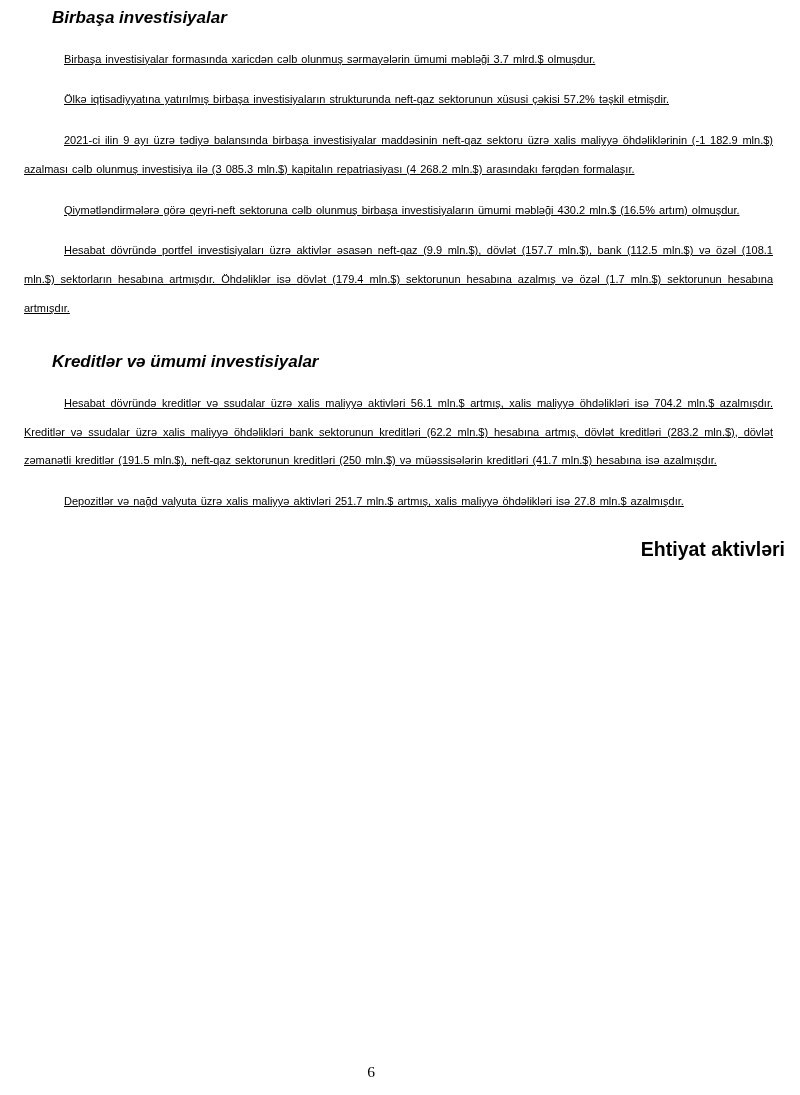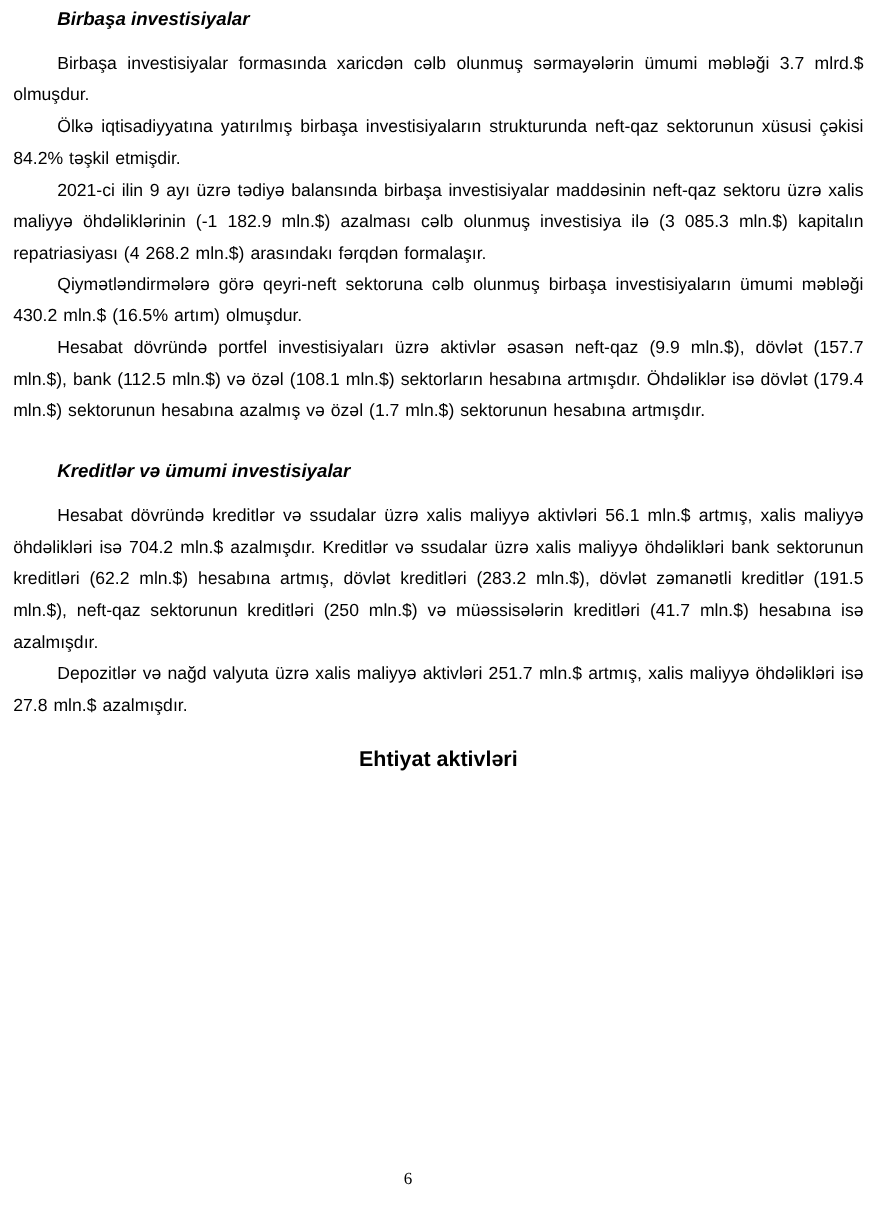--- a/index.html
+++ b/index.html
@@ -12,45 +12,46 @@
     width: 800px;
     height: 1095px;
     box-sizing: border-box;
     background: #ffffff;
     color: #000000;
     padding: 4px 15px 0 12px;
     font-family: "Liberation Sans", "DejaVu Sans", sans-serif;
     overflow: hidden;
   }
   .body-text {
-    margin: 0;
-    font-size: 16px;
+    margin: 12px;
+    font-size: 11px;
     line-height: 28.7px;
     text-align: justify;
     text-indent: 40px;
     word-spacing: 1px;
+    text-decoration: underline;
   }
   .section-heading {
     margin: 26px 0 12px 0;
     font-size: 17px;
     line-height: 28.7px;
     font-weight: bold;
     font-style: italic;
     text-indent: 40px;
   }
   .section-heading.first {
     margin-top: 0;
   }
   .centered-heading {
     margin: 18px 0 14px 0;
     font-size: 19.5px;
     line-height: 30px;
     font-weight: bold;
     font-style: normal;
-    text-align: center;
+    text-align: right;
     text-indent: 0;
   }
   .page-number {
     position: absolute;
     top: 1062px;
     left: 0;
     width: 742px;
     text-align: center;
     font-family: "Liberation Serif", "DejaVu Serif", serif;
     font-size: 15.5px;
@@ -59,21 +60,21 @@
 </style>
 </head>
 <body>
 
 <div class="page">
 
   <h2 class="section-heading first">Birbaşa investisiyalar</h2>
 
   <p class="body-text">Birbaşa investisiyalar formasında xaricdən cəlb olunmuş sərmayələrin ümumi məbləği 3.7 mlrd.$ olmuşdur.</p>
 
-  <p class="body-text">Ölkə iqtisadiyyatına yatırılmış birbaşa investisiyaların strukturunda neft-qaz sektorunun xüsusi çəkisi 84.2% təşkil etmişdir.</p>
+  <p class="body-text">Ölkə iqtisadiyyatına yatırılmış birbaşa investisiyaların strukturunda neft-qaz sektorunun xüsusi çəkisi 57.2% təşkil etmişdir.</p>
 
   <p class="body-text">2021-ci ilin 9 ayı üzrə tədiyə balansında birbaşa investisiyalar maddəsinin neft-qaz sektoru üzrə xalis maliyyə öhdəliklərinin (-1 182.9 mln.$) azalması cəlb olunmuş investisiya ilə (3 085.3 mln.$) kapitalın repatriasiyası (4 268.2 mln.$) arasındakı fərqdən formalaşır.</p>
 
   <p class="body-text">Qiymətləndirmələrə görə qeyri-neft sektoruna cəlb olunmuş birbaşa investisiyaların ümumi məbləği 430.2 mln.$ (16.5% artım) olmuşdur.</p>
 
 
 
   <p class="body-text">Hesabat dövründə portfel investisiyaları üzrə aktivlər əsasən neft-qaz (9.9 mln.$), dövlət (157.7 mln.$), bank (112.5 mln.$) və özəl (108.1 mln.$) sektorların hesabına artmışdır. Öhdəliklər isə dövlət (179.4 mln.$) sektorunun hesabına azalmış və özəl (1.7 mln.$) sektorunun hesabına artmışdır.</p>
 
   <h2 class="section-heading">Kreditlər və ümumi investisiyalar</h2>

